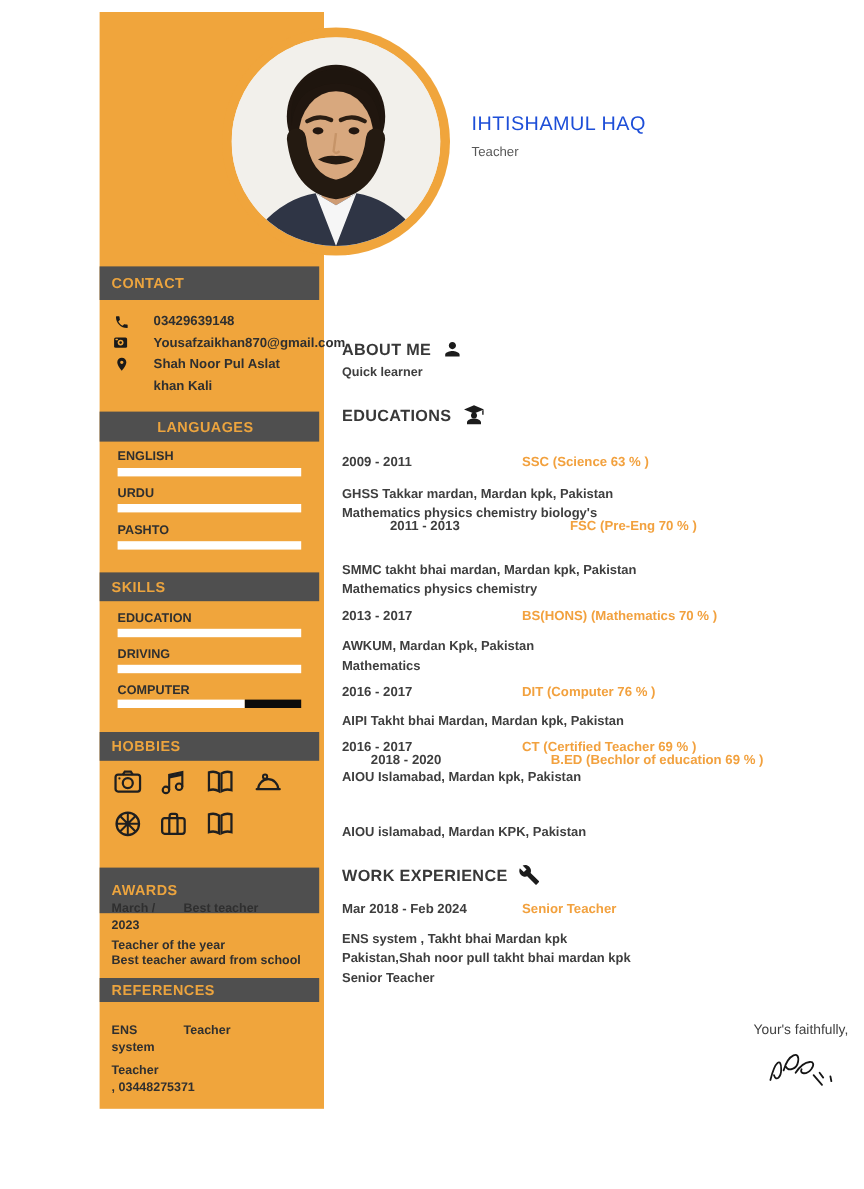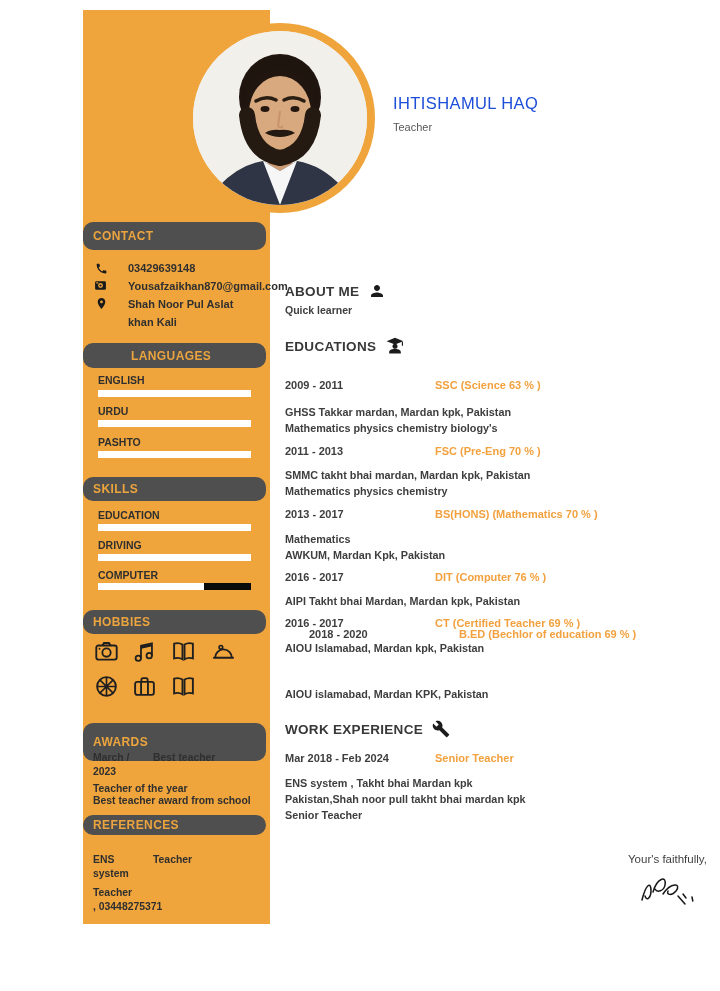--- a/index.html
+++ b/index.html
@@ -11,21 +11,21 @@
   }
   html,body{margin:0;padding:0;background:#fff;}
   .page{position:relative;width:720px;height:991px;background:#ffffff;overflow:hidden;
         font-family:"Liberation Sans",sans-serif;color:var(--ink);}
   .abs{position:absolute;}
 
   
   .side-col{left:83px;top:10px;width:187px;height:914px;background:var(--accent);}
   .side-bar{left:83px;width:183px;background:var(--bar);display:flex;align-items:center;
             padding-left:10px;box-sizing:border-box;color:var(--bar-text);
-            font-size:12px;font-weight:700;letter-spacing:.4px;border-radius:10px;}
+            font-size:12px;font-weight:700;letter-spacing:.4px;}
   .side-text{font-size:11px;font-weight:700;color:#2F2F2F;line-height:17.5px;}
   .c-icon{width:13px;height:13px;color:#1A1A1A;}
   .lab{left:98px;font-size:10.5px;font-weight:700;color:#2F2F2F;}
   .bar-track{left:98px;width:153px;height:7px;display:flex;}
   .bar-fill{height:7px;background:#ffffff;}
   .bar-deficit{height:7px;background:#0B0B0B;}
   .hob{width:25px;height:25px;color:#1F1F1F;}
   .mini{font-size:10.4px;font-weight:700;color:#2F2F2F;line-height:14px;}
 
   
@@ -216,36 +216,36 @@
 
   <div class="abs erow" style="top:379px;">
     <span class="d">2009 - 2011</span>
     <span class="g">SSC (Science 63 % )</span>
   </div>
   <div class="abs desc" style="top:404px;">
     <div>GHSS Takkar mardan, Mardan kpk, Pakistan</div>
     <div>Mathematics physics chemistry biology's</div>
   </div>
 
-  <div class="abs erow" style="top:445px;">
+  <div class="abs erow" style="top:433px;margin-left:40px;">
     <span class="d">2011 - 2013</span>
     <span class="g">FSC (Pre-Eng 70 % )</span>
   </div>
   <div class="abs desc" style="top:467px;">
     <div>SMMC takht bhai mardan, Mardan kpk, Pakistan</div>
     <div>Mathematics physics chemistry</div>
   </div>
 
   <div class="abs erow" style="top:508px;">
     <span class="d">2013 - 2017</span>
     <span class="g">BS(HONS) (Mathematics 70 % )</span>
   </div>
   <div class="abs desc" style="top:531px;">
+    <div>AWKUM, Mardan Kpk, Pakistan</div>
     <div>Mathematics</div>
-    <div>AWKUM, Mardan Kpk, Pakistan</div>
   </div>
 
   <div class="abs erow" style="top:571px;">
     <span class="d">2016 - 2017</span>
     <span class="g">DIT (Computer 76 % )</span>
   </div>
   <div class="abs desc" style="top:593px;">
     <div>AIPI Takht bhai Mardan, Mardan kpk, Pakistan</div>
   </div>
 

